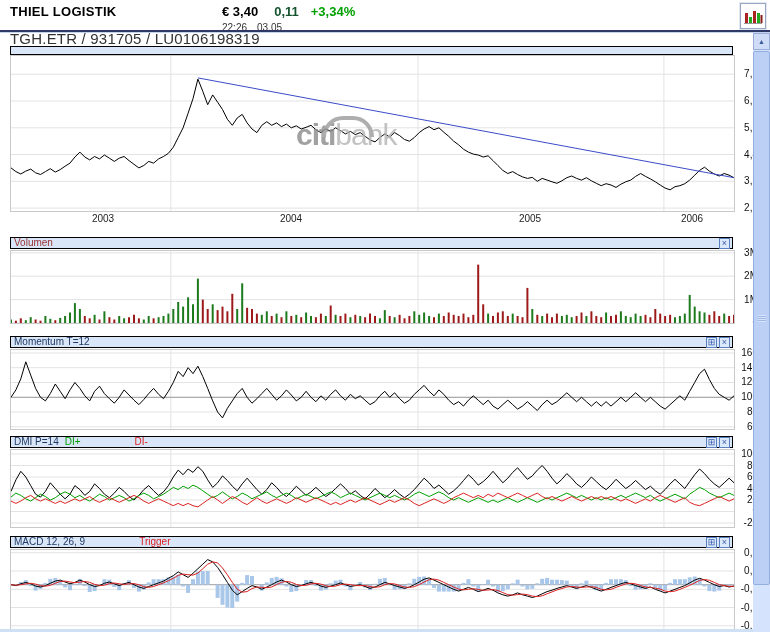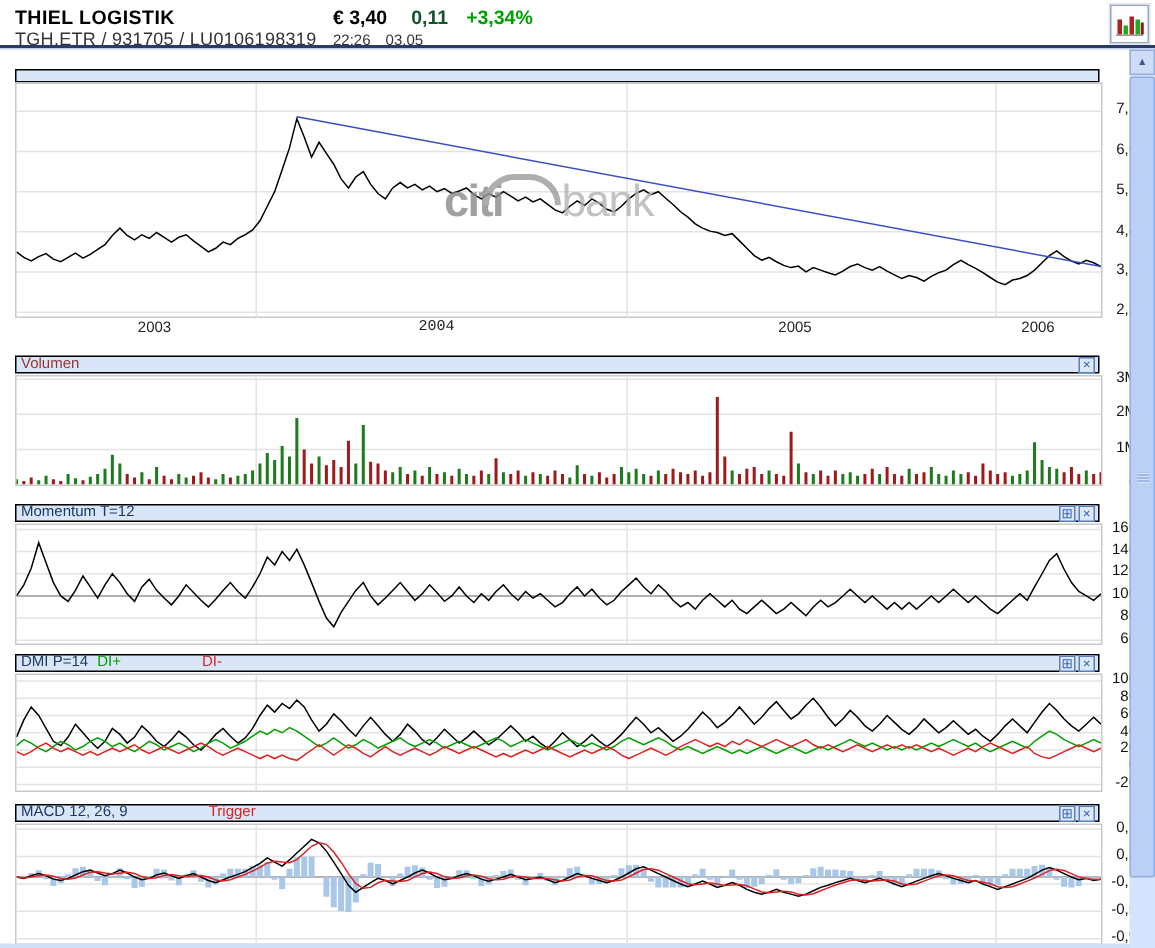--- a/index.html
+++ b/index.html
@@ -2,21 +2,21 @@
 <html><head>
 <meta charset="utf-8">
 <style>
   html,body{margin:0;padding:0;background:#fff;}
   .app{position:relative;width:770px;height:632px;overflow:hidden;background:#fff;
        font-family:"Liberation Sans",sans-serif;}
   
   .topbar{position:absolute;left:0;top:0;width:770px;height:33px;background:#fff;}
   .tb-left{position:absolute;left:10px;top:4px;}
   .inst-name{font-size:13px;font-weight:bold;color:#000;letter-spacing:.3px;}
-  .inst-ids{font-size:12px;color:#333;margin-top:0;letter-spacing:.2px;text-align:center;}
+  .inst-ids{font-size:15px;color:#333;margin-top:11px;letter-spacing:.2px;text-align:center;}
   .tb-mid{position:absolute;left:222px;top:4px;}
   .price-row{font-size:13px;font-weight:bold;color:#000;}
   .chg{color:#14532d;margin-left:16px;}
   .pct{color:#00a000;margin-left:12px;}
   .time-row{font-size:10px;color:#333;margin-top:3px;}
   .time-row .date{margin-left:10px;}
   .style-btn{position:absolute;left:740px;top:3px;width:26px;height:26px;background:#fdfdfd;
              border:1px solid #97a6c4;outline:1px solid #e2e6ee;padding:0;cursor:pointer;}
   .style-btn svg{display:block;margin:2px auto 0;}
   .divider{position:absolute;left:0;top:30px;width:770px;height:2px;background:#2e3a66;}
@@ -35,21 +35,21 @@
         background:#dce9fb;color:#3a5fae;font-size:9px;line-height:9px;text-align:center;cursor:pointer;}
   
   .plot{position:absolute;left:10px;background:#fff;border:1px solid #c9c9c9;}
   .ylabels{position:absolute;left:734px;width:24px;}
   .ylab{position:absolute;right:0;transform:translateY(-50%);font-size:10px;color:#111;white-space:nowrap;}
   .xlabels{position:absolute;left:10px;top:211px;width:723px;height:14px;}
   .xlab{position:absolute;top:2px;transform:translateX(-50%);font-size:10px;color:#222;}
   
   .watermark{position:absolute;left:296px;top:118px;opacity:.8;pointer-events:none;}
   .wm-citi{font-size:30px;font-weight:bold;color:#8a8a8a;letter-spacing:-1px;}
-  .wm-bank{font-size:30px;color:#b3b3b3;letter-spacing:-1px;padding-left:39px;}
+  .wm-bank{font-size:30px;color:#b3b3b3;letter-spacing:-1px;}
   .wm-arc{position:absolute;left:26px;top:-2px;width:44px;height:17px;border:4px solid #9a9a9a;
           border-bottom:none;border-radius:22px 22px 0 0;}
   
   .scrollbar{position:absolute;left:753px;top:33px;width:17px;height:599px;background:#d6e3fc;}
   .sb-btn{position:absolute;left:0;top:0;width:17px;height:17px;box-sizing:border-box;
           background:#cfdcf8;border:1px solid #98aed8;color:#3a5a9a;font-size:7px;line-height:15px;
           text-align:center;cursor:pointer;}
   .sb-thumb{position:absolute;left:0;top:18px;width:17px;height:534px;box-sizing:border-box;
             background:#bcd0f6;border:1px solid #92aee0;border-radius:2px;cursor:pointer;}
   .sb-grip{position:absolute;left:4px;top:50%;width:8px;height:7px;margin-top:-3px;
@@ -102,21 +102,21 @@
   <div class="ylabels" style="top:55px;height:155px;">
       <div class="ylab" style="top: 18px;">7,7</div>
       <div class="ylab" style="top: 45px;">6,6</div>
       <div class="ylab" style="top: 72px;">5,5</div>
       <div class="ylab" style="top: 99px;">4,4</div>
       <div class="ylab" style="top: 125px;">3,3</div>
       <div class="ylab" style="top: 152px;">2,2</div>
     </div>
   <div class="xlabels">
       <span class="xlab" style="left: 93px;">2003</span>
-      <span class="xlab" style="left: 281px; font-family: Liberation Mono, monospace;">2004</span>
+      <span class="xlab" style="left: 281px;">2004</span>
       <span class="xlab" style="left: 520px;">2005</span>
       <span class="xlab" style="left: 682px;">2006</span>
     </div>
   <div class="watermark">
     <span class="wm-citi">citi</span><span class="wm-bank">bank</span>
     <span class="wm-arc"></span>
   </div>
 
   <div class="strip" style="top:237px;height:12px;">
     <span class="ptitle vol">Volumen</span>

